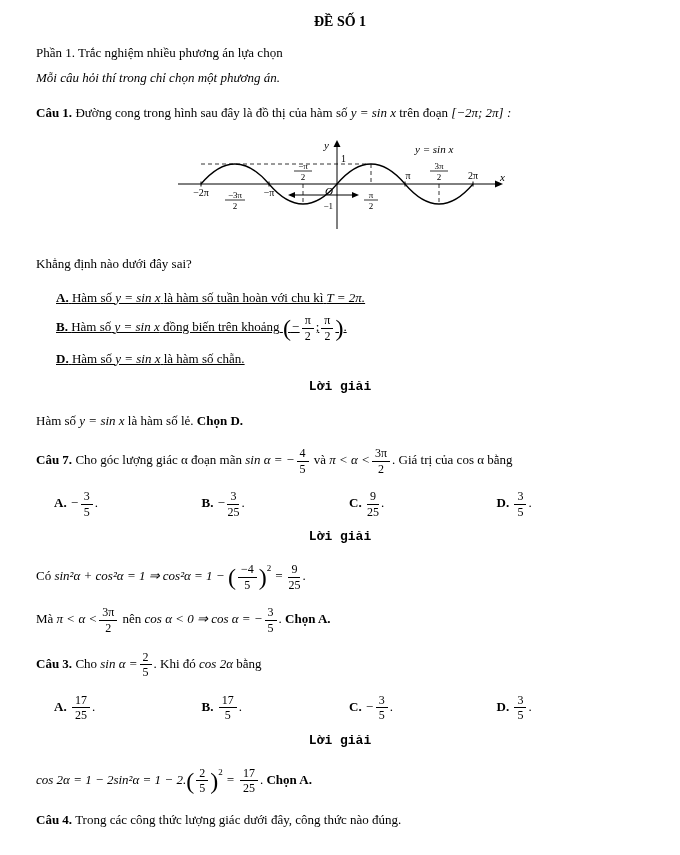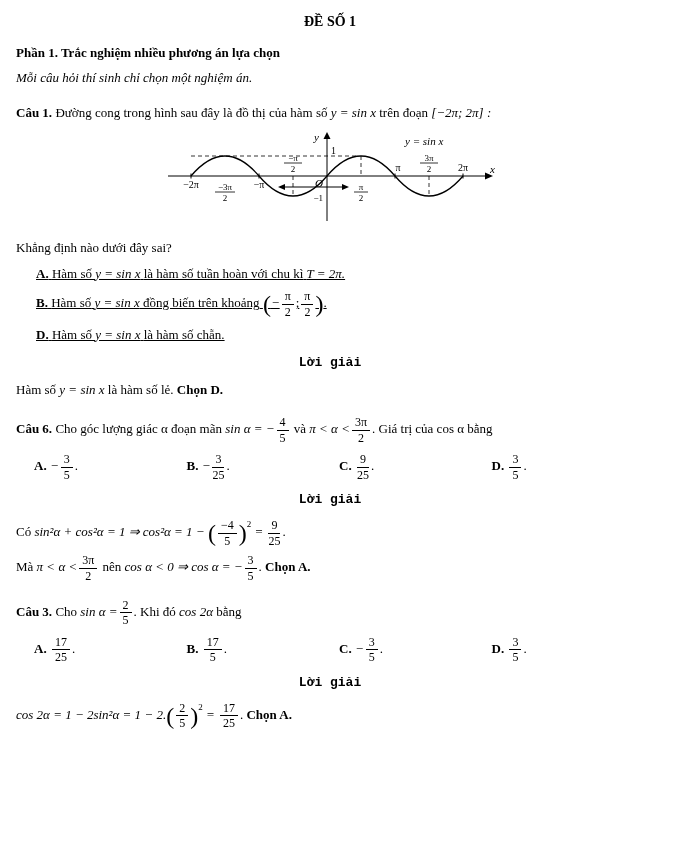--- a/index.html
+++ b/index.html
@@ -1,22 +1,22 @@
 <!DOCTYPE html>
 <html><head>
 <meta charset="utf-8">
 <style>
   html,body{margin:0;padding:0;background:#fff;}
   body{width:680px;height:855px;overflow:hidden;font-family:"Liberation Serif",serif;font-size:13px;color:#000;line-height:1.45;}
-  .page{padding:12px 36px 0 16px;}
+  .page{padding:12px 36px 0 36px;}
   .it{font-style:italic;}
   .title{font-size:14px;font-weight:bold;text-align:center;margin:0 0 12px 0;}
-  .part-heading{font-weight:bold;margin:0 0 6px 0;}
+  .part-heading{font-weight:normal;margin:0 0 6px 0;}
   .part-note{font-style:italic;margin:0 0 16px 0;}
-  p{margin:7px 0;}
+  p{margin:15px 0;}
   .q{margin-top:16px;}
   .q-label{font-weight:bold;}
   .mi{font-style:italic;}
   .opt{margin:7px 0 7px 20px;text-decoration:underline;}
   .opt-label{font-weight:bold;}
   .frac{display:inline-flex;flex-direction:column;align-items:center;vertical-align:middle;line-height:1.05;font-size:12px;margin:0 2px;}
   .frac .num{display:block;border-bottom:1px solid #000;padding:0 3px 1px 3px;}
   .frac .den{display:block;padding-top:1px;}
   .bp{font-size:24px;font-weight:400;vertical-align:middle;line-height:1;}
   .exp{font-size:9px;vertical-align:9px;}
@@ -32,21 +32,21 @@
   .small{font-size:10px;}
   .tiny{font-size:9px;}
 </style>
 </head>
 <body>
 
 <div class="page">
 
   <div class="title">ĐỀ SỐ 1</div>
   <div class="part-heading">Phần 1. Trắc nghiệm nhiều phương án lựa chọn</div>
-  <div class="part-note">Mỗi câu hỏi thí sinh chỉ chọn một nghiệm án.</div>
+  <div class="part-note">Mỗi câu hỏi thí trong chỉ chọn một phương án.</div>
 
   <p class="q">
     <b class="q-label">Câu 1.</b>
     <span>Đường cong trong hình sau đây là đồ thị của hàm số</span>
     <span class="mi">y = sin x</span>
     <span>trên đoạn</span>
     <span class="mi">[−2π; 2π] :</span>
   </p>
 
   <div class="graph-wrap">
@@ -141,21 +141,21 @@
   <p class="lg">Lời giải</p>
 
   <p>
     <span>Hàm số</span>
     <span class="mi">y = sin x</span>
     <span>là hàm số lẻ.</span>
     <b>Chọn D.</b>
   </p>
 
   <p class="q">
-    <b class="q-label">Câu 6.</b>
+    <b class="q-label">Câu 7.</b>
     <span>Cho góc lượng giác α đoạn mãn</span>
     <span class="mi">sin α = −</span><span class="frac">
         <span class="num">4</span>
         <span class="den">5</span>
       </span>
     <span>và</span>
     <span class="mi">π &lt; α &lt;</span><span class="frac">
         <span class="num">3π</span>
         <span class="den">2</span>
       </span><span>. Giá trị của cos α bằng</span>
@@ -272,14 +272,18 @@
         <span class="den">5</span>
       </span><span class="bp">)</span><sup class="exp">2</sup>
     <span class="mi">=</span>
     <span class="frac">
         <span class="num">17</span>
         <span class="den">25</span>
       </span><span>.</span>
     <b>Chọn A.</b>
   </p>
 
+  <p class="q">
+    <b class="q-label">Câu 4.</b>
+    <span>Trong các công thức lượng giác dưới đây, công thức nào đúng.</span>
+  </p>
 
 </div>
 
 </body></html>

